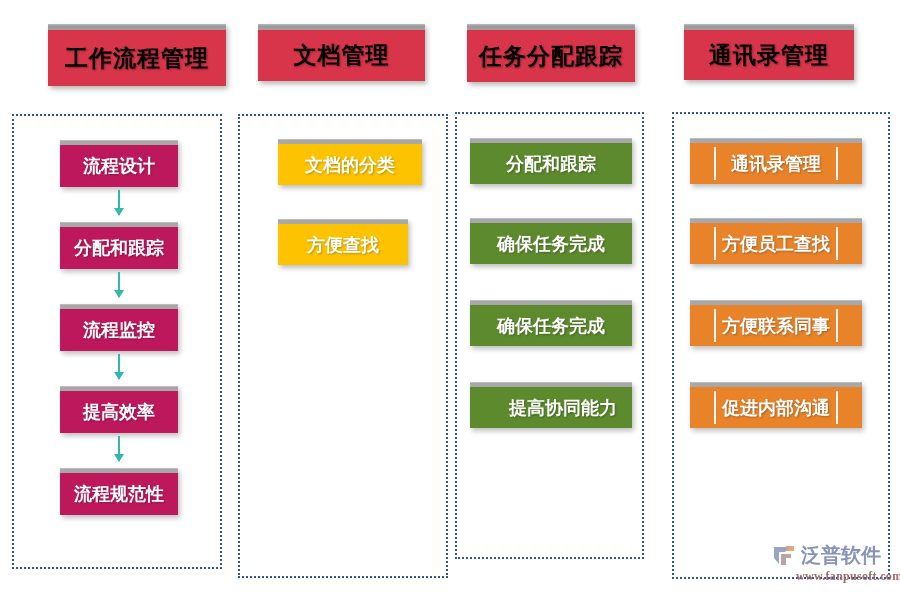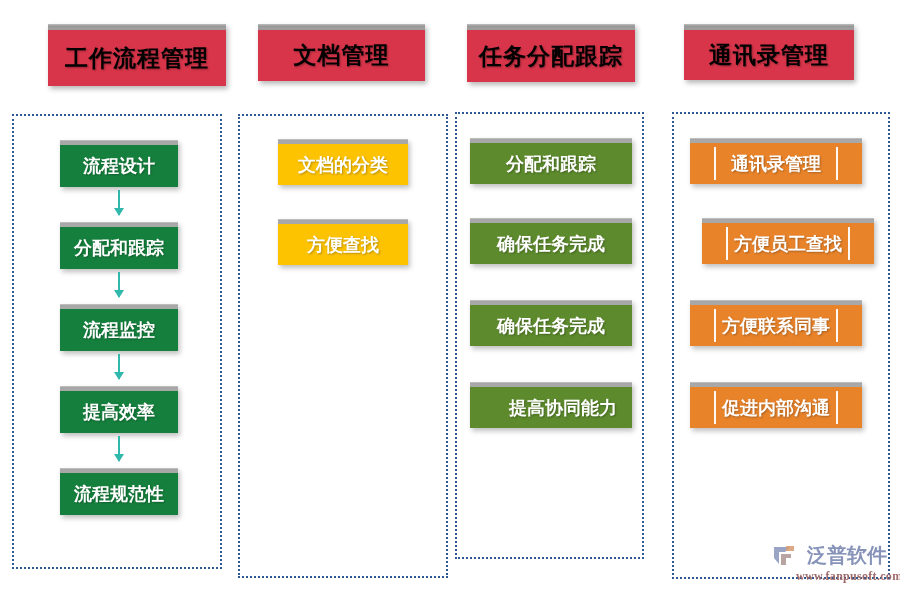--- a/index.html
+++ b/index.html
@@ -59,21 +59,21 @@
     display:flex;align-items:center;justify-content:center;
     color:#ffffff;font-weight:bold;white-space:nowrap;
     box-shadow:2px 3px 5px rgba(0,0,0,.25);
     text-shadow:1px 1px 2px rgba(0,0,0,.28);
     border-top:5px solid #a8a8a8;
   }
   .node::before{
     content:"";position:absolute;left:0;right:0;top:-5px;height:2px;
     background:linear-gradient(#c9c9c9,#9a9a9a);
   }
-  .node.teal  {background:#15803d;font-size:18px;}
+  .node.teal  {background:#be185d;font-size:18px;}
   .node.amber {background:#FDC300;font-size:18px;}
   .node.green {background:#5C8A2C;font-size:18px;}
   .node.orange{background:#E8832A;font-size:18px;}
 
   
   .node.orange .rule{
     position:absolute;top:4px;bottom:4px;width:2px;background:#ffffff;opacity:.95;
   }
   .node.orange .rule-l{left:24px;}
   .node.orange .rule-r{right:24px;}
@@ -86,21 +86,21 @@
     border-left:5px solid transparent;
     border-right:5px solid transparent;
     border-top:8px solid #2FB8AB;
   }
 
   
   #watermark{
     position:absolute;left:772px;top:542px;width:122px;height:44px;
     display:flex;flex-direction:column;align-items:flex-start;
   }
-  .wm-row{display:flex;align-items:center;gap:9px;}
+  .wm-row{display:flex;align-items:center;gap:3px;}
   .wm-mark{width:26px;height:24px;flex:none;}
   .wm-name{
     font-size:20px;font-weight:bold;color:#8793B8;letter-spacing:0px;
     font-family:"DejaVu Sans","Liberation Sans",sans-serif;
   }
   .wm-url{
     margin-top:0px;margin-left:24px;
     font-size:12px;font-weight:bold;color:#A06A6A;letter-spacing:.3px;
     font-family:"Liberation Serif","DejaVu Serif",serif;
   }
@@ -138,21 +138,21 @@
     <div class="node teal" style="left:48px;top:468px;width:118px;height:47px;">
       <span>流程规范性</span>
     </div>
   </div>
 
   <div class="column col-2">
     <div class="header-card hdr-2">文档管理</div>
 
     <div class="dotted-box box-2"></div>
 
-    <div class="node amber" style="left:40px;top:139px;width:130px;height:46px;">
+    <div class="node amber" style="left:40px;top:139px;width:144px;height:46px;">
       <span>文档的分类</span>
     </div>
 
     <div class="node amber" style="left:40px;top:219px;width:130px;height:46px;">
       <span>方便查找</span>
     </div>
   </div>
 
   <div class="column col-3">
     <div class="header-card hdr-3">任务分配跟踪</div>
@@ -180,21 +180,21 @@
     <div class="header-card hdr-4">通讯录管理</div>
 
     <div class="dotted-box box-4"></div>
 
     <div class="node orange" style="left:18px;top:138px;width:172px;height:46px;">
       <span class="rule rule-l"></span>
       <span class="rule rule-r"></span>
       <span>通讯录管理</span>
     </div>
 
-    <div class="node orange" style="left:18px;top:218px;width:172px;height:46px;margin-left:12px;">
+    <div class="node orange" style="left:18px;top:218px;width:172px;height:46px;">
       <span class="rule rule-l"></span>
       <span class="rule rule-r"></span>
       <span>方便员工查找</span>
     </div>
 
     <div class="node orange" style="left:18px;top:300px;width:172px;height:46px;">
       <span class="rule rule-l"></span>
       <span class="rule rule-r"></span>
       <span>方便联系同事</span>
     </div>

